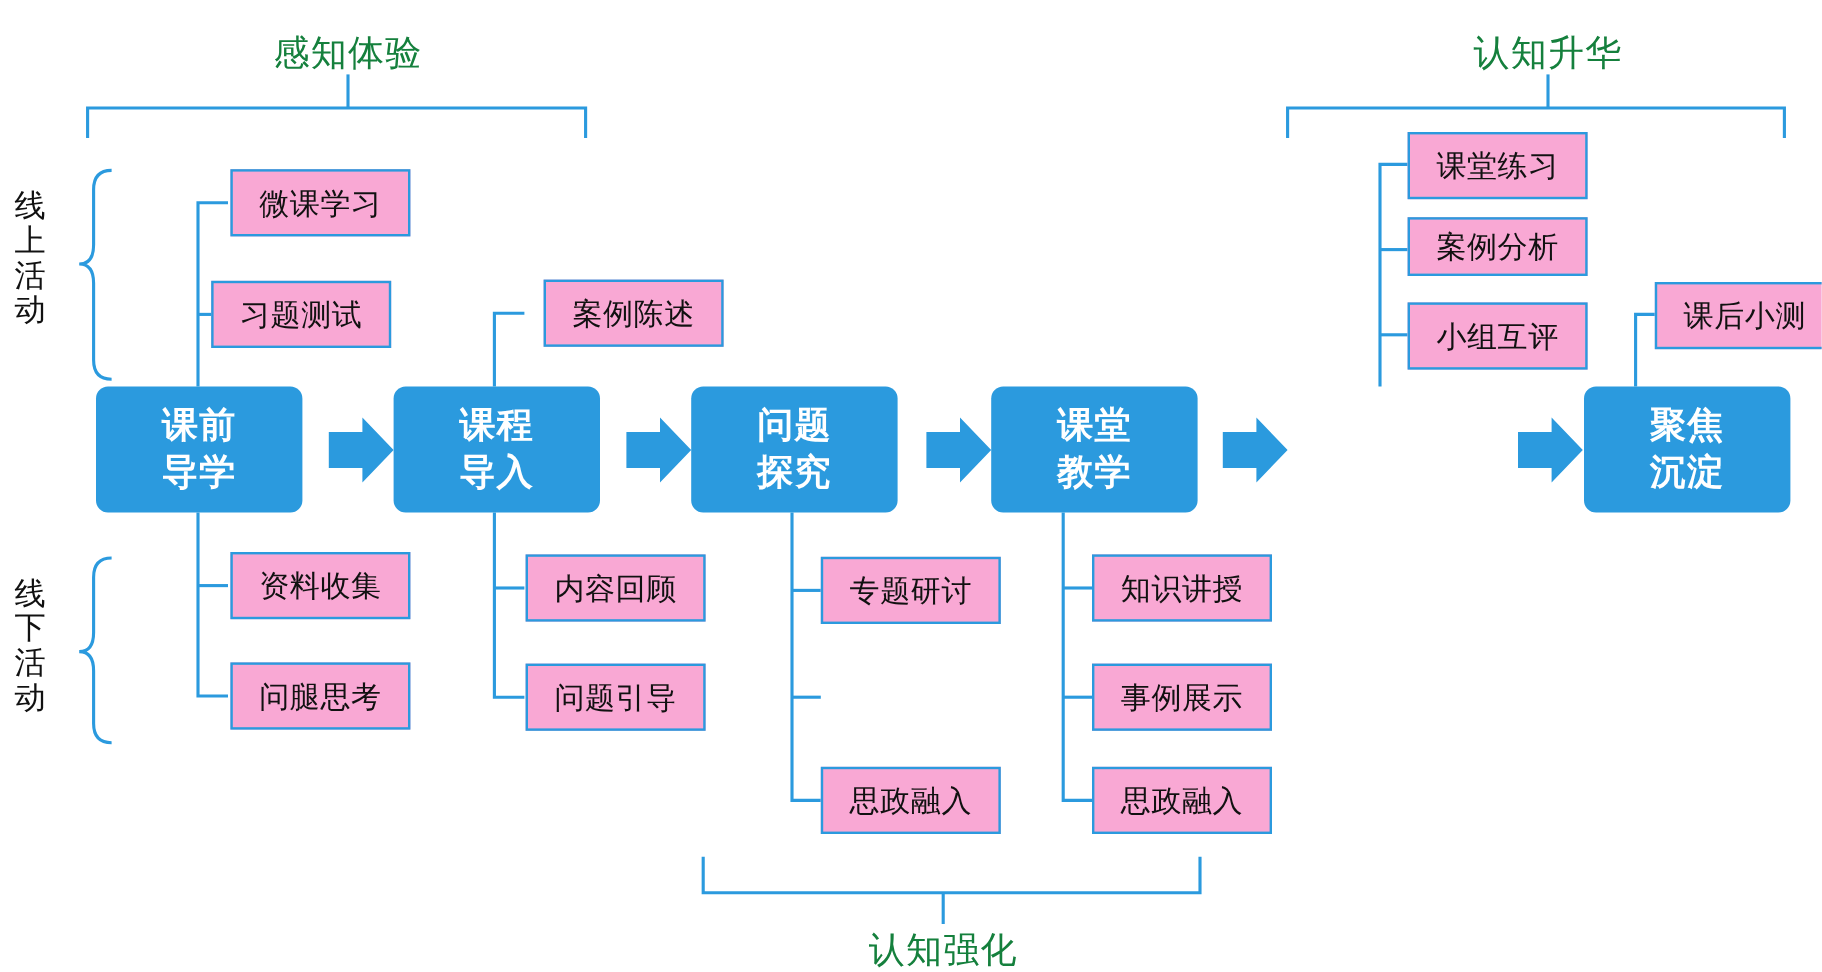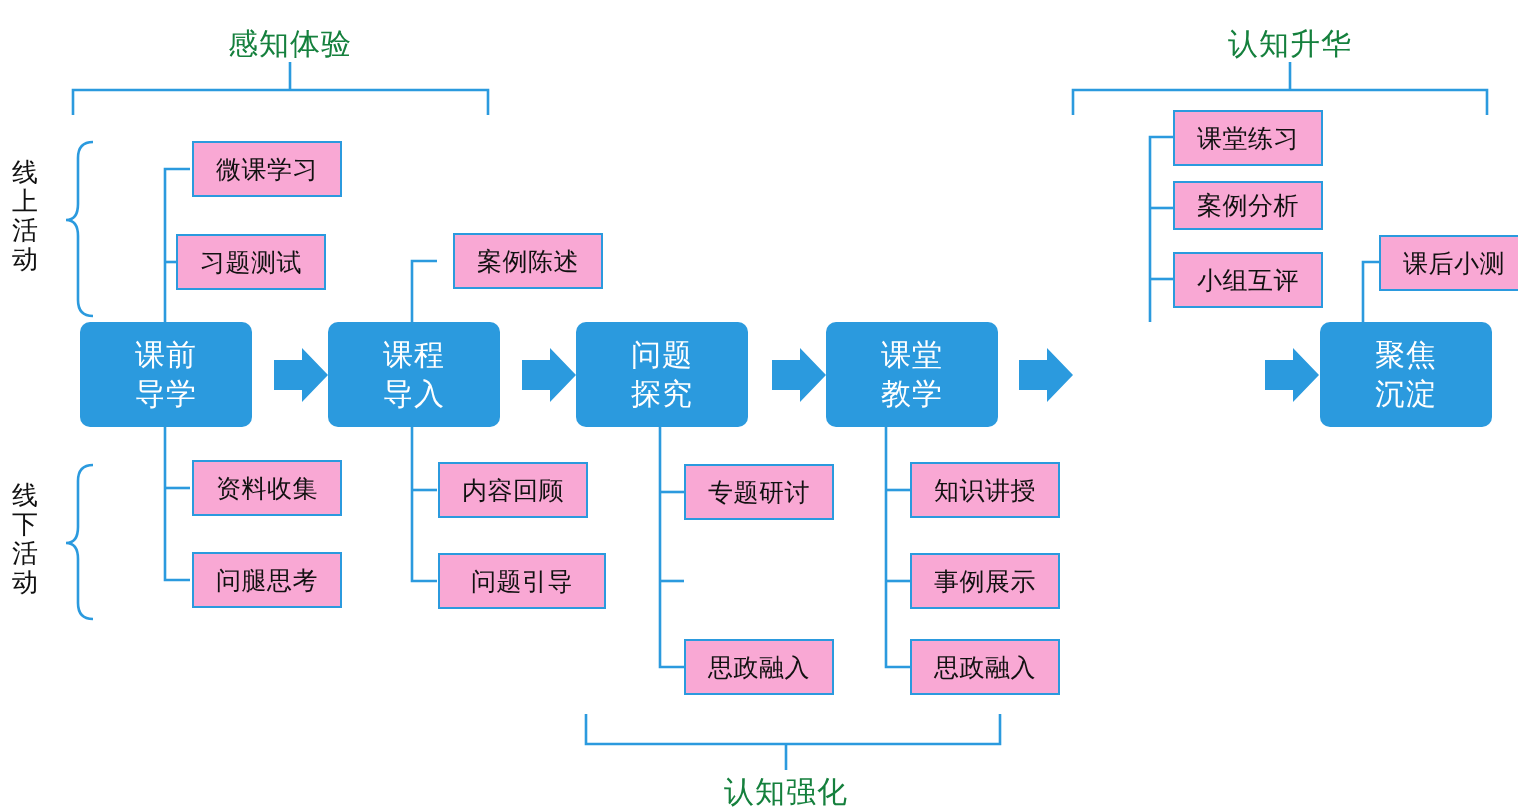--- a/index.html
+++ b/index.html
@@ -12,21 +12,21 @@
   svg.lines{position:absolute;left:0;top:0;width:1518px;height:810px;pointer-events:none;}
 
   .node{
     position:absolute;box-sizing:border-box;
     display:flex;align-items:center;justify-content:center;
     text-align:center;
   }
   
   .mainbox{
     background:#2b9ade;border-radius:10px;color:#ffffff;
-    font-size:30px;line-height:1.28;font-weight:400;letter-spacing:1px;
+    font-size:30px;line-height:1.28;font-weight:700;letter-spacing:1px;
   }
   .mainbox .l2{display:block;}
   
   .subbox{
     background:#f9a8d4;border:2px solid #2b9ade;color:#111111;
     font-size:25px;line-height:1;letter-spacing:0.5px;
   }
   
   .caption{
     position:absolute;color:#15803d;font-size:30px;letter-spacing:1px;
@@ -147,21 +147,21 @@
   </div>
 
   <div class="node subbox" style="left:192px;top:141px;width:150px;height:56px;">微课学习</div>
   <div class="node subbox" style="left:176px;top:234px;width:150px;height:56px;">习题测试</div>
 
   <div class="node subbox" style="left:192px;top:460px;width:150px;height:56px;">资料收集</div>
   <div class="node subbox" style="left:192px;top:552px;width:150px;height:56px;">问腿思考</div>
 
   <div class="node subbox" style="left:453px;top:233px;width:150px;height:56px;">案例陈述</div>
   <div class="node subbox" style="left:438px;top:462px;width:150px;height:56px;">内容回顾</div>
-  <div class="node subbox" style="left:438px;top:553px;width:168px;height:56px;">问题引导</div>
+  <div class="node subbox" style="left:438px;top:553px;width:150px;height:56px;">问题引导</div>
 
   <div class="node subbox" style="left:684px;top:464px;width:150px;height:56px;">专题研讨</div>
   <div class="node subbox" style="left:684px;top:639px;width:150px;height:56px;">思政融入</div>
 
   <div class="node subbox" style="left:910px;top:462px;width:150px;height:56px;">知识讲授</div>
   <div class="node subbox" style="left:910px;top:553px;width:150px;height:56px;">事例展示</div>
   <div class="node subbox" style="left:910px;top:639px;width:150px;height:56px;">思政融入</div>
 
   <div class="node subbox" style="left:1173px;top:110px;width:150px;height:56px;">课堂练习</div>
   <div class="node subbox" style="left:1173px;top:181px;width:150px;height:49px;">案例分析</div>

